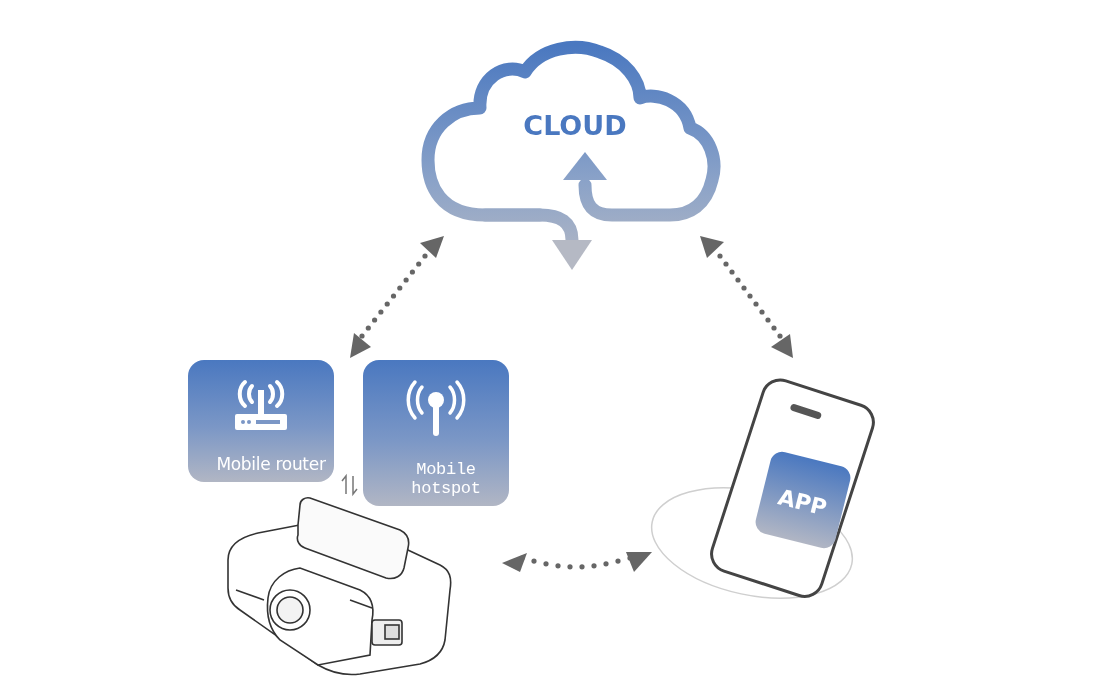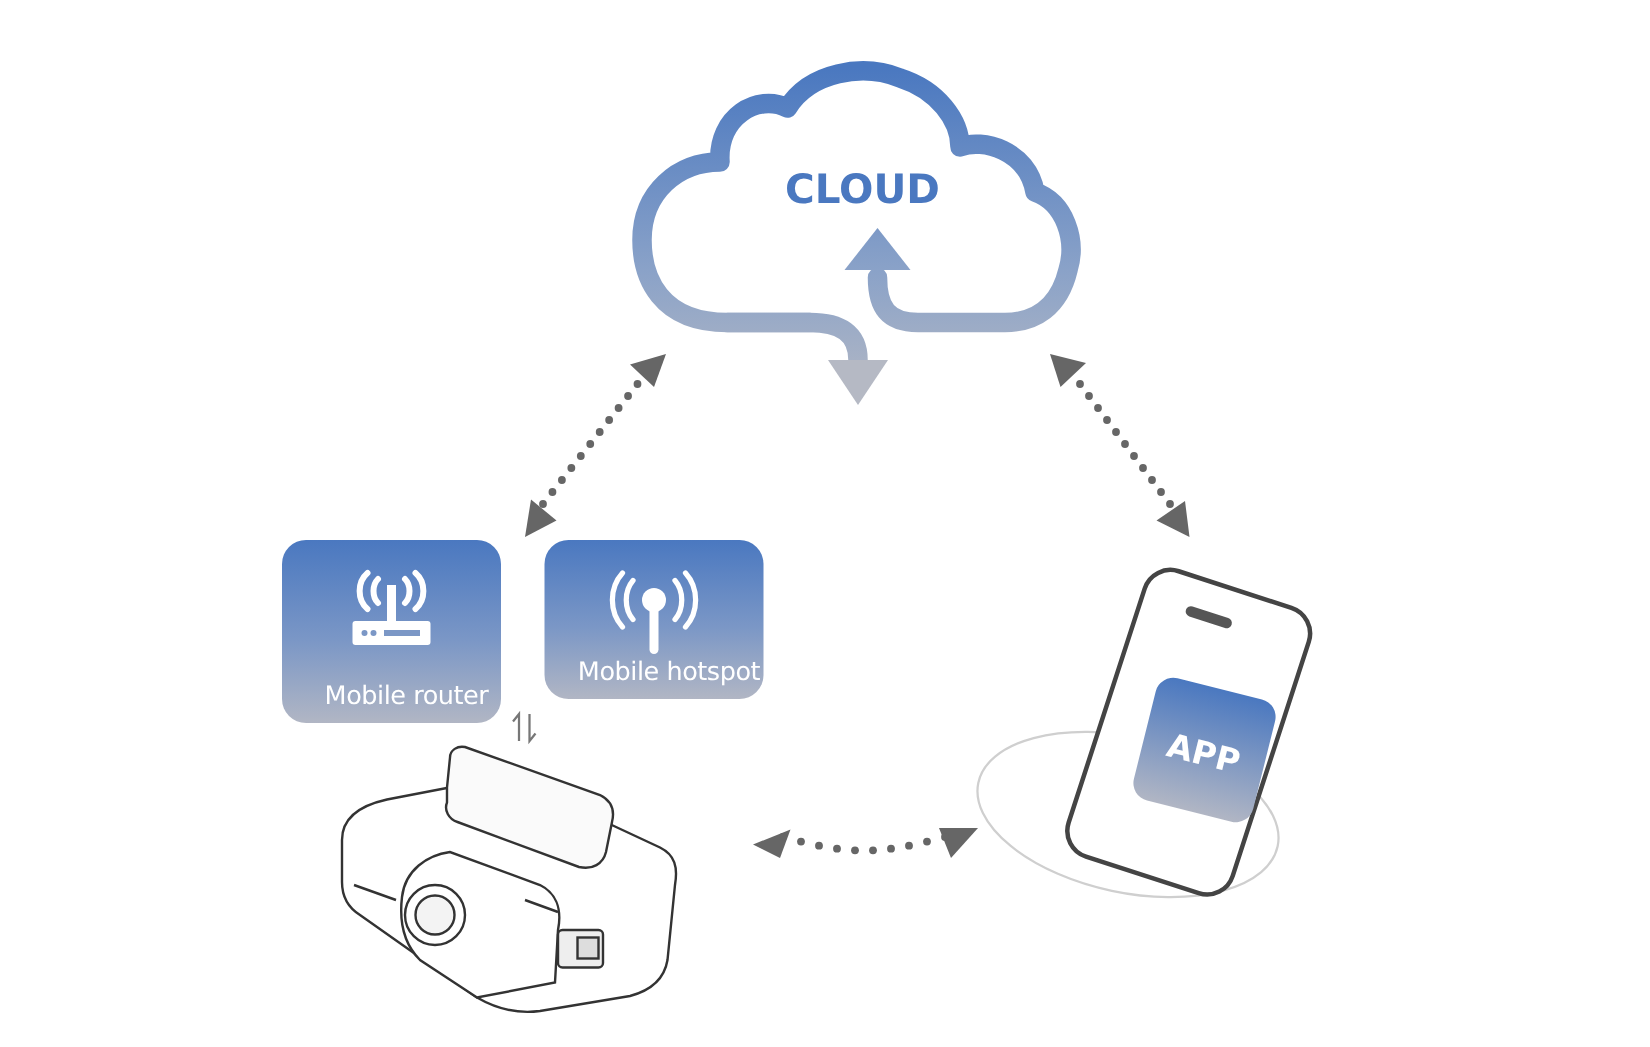--- a/index.html
+++ b/index.html
@@ -133,21 +133,21 @@
     </g>
     <rect x="30" y="16" width="6" height="26" fill="#fff"></rect>
     <rect x="7" y="40" width="52" height="16" rx="2" fill="#fff"></rect>
     <circle cx="15" cy="48" r="2" fill="#7b97c6"></circle>
     <circle cx="21" cy="48" r="2" fill="#7b97c6"></circle>
     <rect x="28" y="46" width="24" height="4" fill="#7b97c6"></rect>
   </svg>
   <div class="tile-label">Mobile router</div>
 </div>
 
-<div class="tile" style="left:363px; top:360px; width:146px; height:106px;">
+<div class="tile" style="left:363px; top:360px; width:146px; height:146px;font-family:Liberation Mono, monospace;">
   <svg style="position:absolute; left:40px; top:14px;" width="66" height="66" viewBox="0 0 66 66">
     <g fill="none" stroke="#fff" stroke-width="3.5" stroke-linecap="round">
       <path d="M12 8 C3 18 3 34 12 44"></path>
       <path d="M19 13 C13 20 13 32 19 39"></path>
       <path d="M54 8 C63 18 63 34 54 44"></path>
       <path d="M47 13 C53 20 53 32 47 39"></path>
     </g>
     <circle cx="33" cy="26" r="8" fill="#fff"></circle>
     <rect x="30" y="28" width="6" height="34" rx="3" fill="#fff"></rect>
   </svg>

